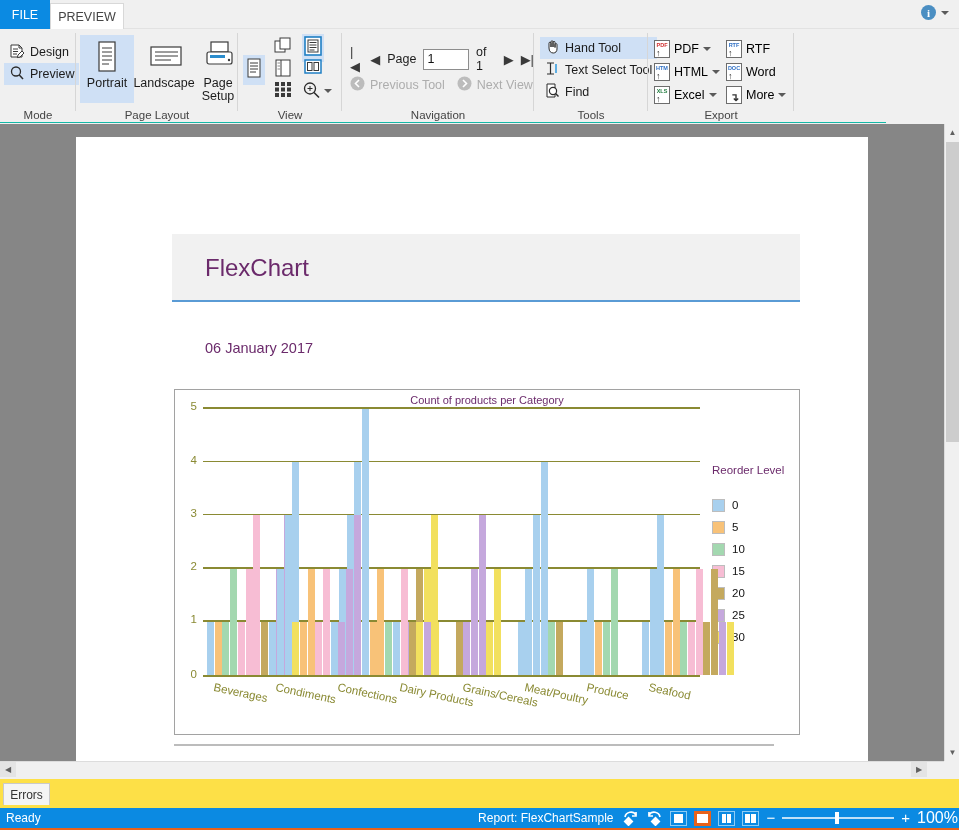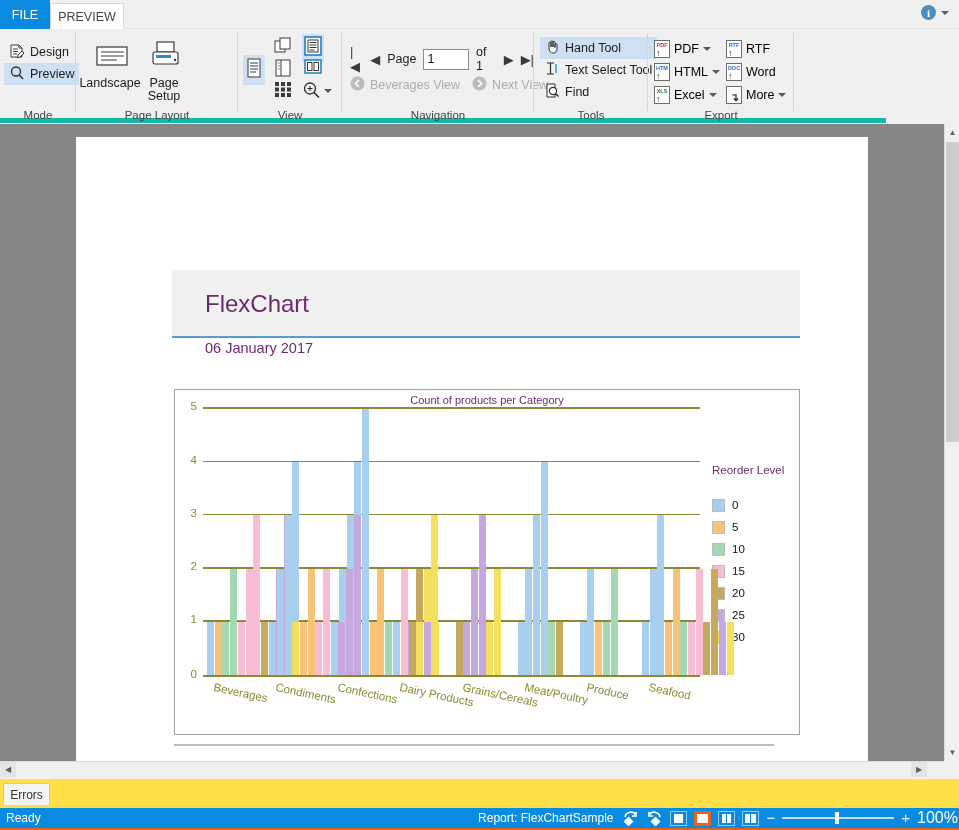--- a/index.html
+++ b/index.html
@@ -40,21 +40,21 @@
     display: flex; align-items: center; justify-content: center;
   }
   .caret-sm {
     width: 0; height: 0; border-left: 4px solid transparent; border-right: 4px solid transparent;
     border-top: 4px solid #5a5a5a;
   }
 
   
   .ribbon {
     position: absolute; left: 0; top: 29px; width: 886px; height: 94px;
-    background: #f0f0f0; border-bottom: 5px solid #14b8a6;
+    background: #f0f0f0; border-bottom: 1px solid #14b8a6;
   }
   .rgroup { position: absolute; top: 0; height: 94px; }
   .rgroup .sep { position: absolute; right: 0; top: 4px; width: 1px; height: 78px; background: #d6d6d6; }
   .glabel {
     position: absolute; bottom: 2px; left: 0; width: 100%;
     text-align: center; font-size: 11.5px; color: #444;
   }
 
   .mini-btn {
     display: flex; align-items: center; gap: 5px; height: 22px;
@@ -113,21 +113,21 @@
   
   .viewport {
     position: absolute; left: 0; top: 124px; width: 944px; height: 637px;
     background: #868686; overflow: hidden;
   }
   .page {
     position: absolute; left: 76px; top: 13px; width: 792px; height: 624px; background: #ffffff;
   }
   .rpt-header {
     position: absolute; left: 96px; top: 97px; width: 628px; height: 68px;
-    background: #f1f1f1; border-bottom: 2px solid #5a9bd5; margin-top: 36px;
+    background: #f1f1f1; border-bottom: 2px solid #5a9bd5;
   }
   .rpt-title {
     position: absolute; left: 33px; top: 20px; font-size: 24px; color: #6b2a6b;
     font-family: "Liberation Sans", sans-serif;
   }
   .acme { position: absolute; right: 4px; top: 3px; display: flex; align-items: flex-end; gap: 2px; }
   .acme-mark {
     width: 42px; height: 60px; background: #6b2560; position: relative; overflow: hidden;
   }
   .acme-mark::before {
@@ -259,20 +259,29 @@
           </span>
           <span>Preview</span>
         </div>
       </div>
       <div class="glabel">Mode</div>
       <div class="sep"></div>
     </div>
 
     <div class="rgroup" id="g-layout">
       <div class="items">
+        <div class="big-btn sel">
+          <span class="doc-ico">
+            <svg width="30" height="34" viewBox="0 0 30 34">
+                <rect x="7" y="2" width="16" height="29" fill="#fff" stroke="#3a3a3a" stroke-width="1.2"></rect>
+                <path d="M10 8h10M10 12h10M10 16h10M10 20h10M10 24h7" stroke="#3a3a3a"></path>
+              </svg>
+          </span>
+          <span class="cap">Portrait</span>
+        </div>
         <div class="big-btn" style="width:60px">
           <span class="doc-ico">
             <svg width="34" height="34" viewBox="0 0 34 34">
                 <rect x="2" y="7" width="30" height="18" fill="#fff" stroke="#3a3a3a" stroke-width="1.2"></rect>
                 <path d="M6 12h23M6 16h23M6 20h16" stroke="#3a3a3a"></path>
               </svg>
           </span>
           <span class="cap">Landscape</span>
         </div>
         <div class="big-btn" style="width:48px">
@@ -367,21 +376,21 @@
         <span class="navarrow">▶</span>
         <span class="navarrow">▶|</span>
       </div>
       <div style="position:absolute;left:8px;top:45px;display:flex;align-items:center;gap:5px">
         <span>
           <svg width="15" height="15" viewBox="0 0 15 15">
               <circle cx="7.5" cy="7.5" r="7" fill="#bcbcbc"></circle>
               <path d="M9 4L5.5 7.5 9 11" fill="none" stroke="#fff" stroke-width="1.6"></path>
             </svg>
         </span>
-        <span class="mini-btn dim" style="padding:0">Beverages View</span>
+        <span class="mini-btn dim" style="padding:0">Previous Tool</span>
         <span style="margin-left:7px">
           <svg width="15" height="15" viewBox="0 0 15 15">
               <circle cx="7.5" cy="7.5" r="7" fill="#bcbcbc"></circle>
               <path d="M6 4l3.5 3.5L6 11" fill="none" stroke="#fff" stroke-width="1.6"></path>
             </svg>
         </span>
         <span class="mini-btn dim" style="padding:0">Next View</span>
       </div>
       <div class="glabel">Navigation</div>
       <div class="sep"></div>

